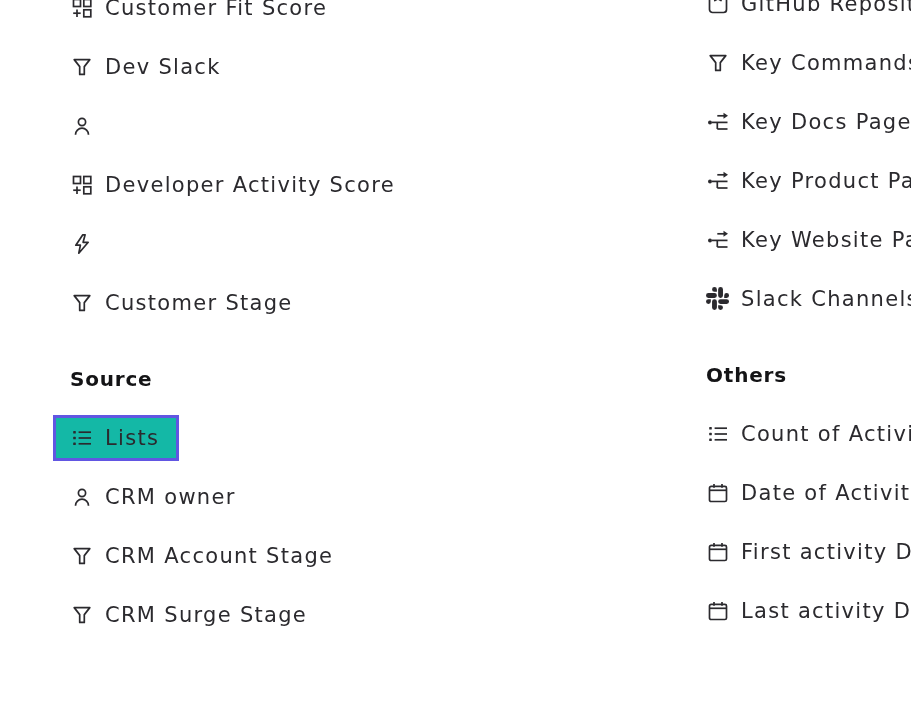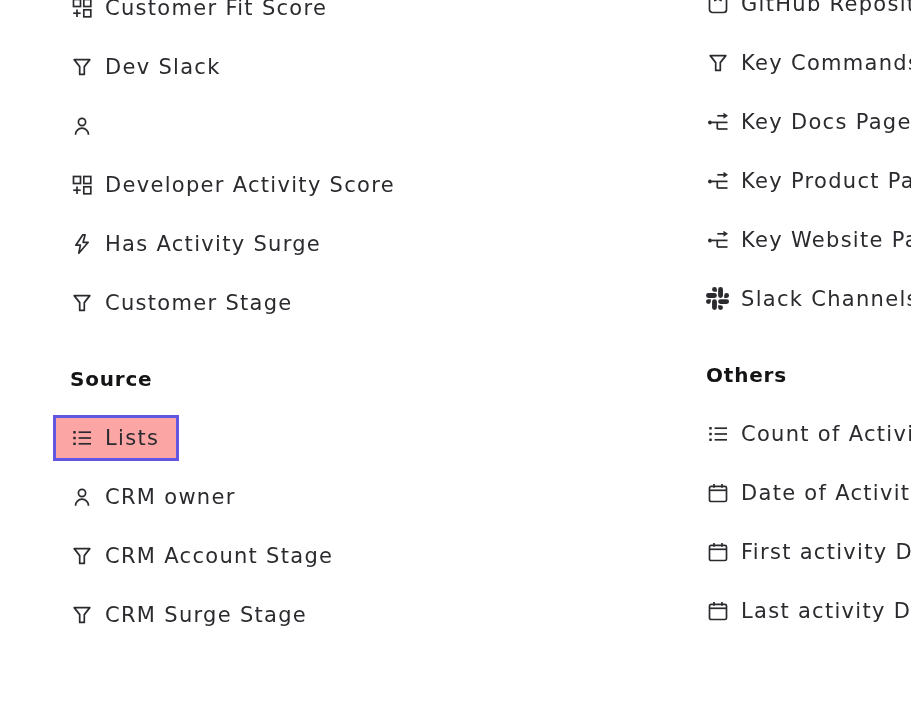--- a/index.html
+++ b/index.html
@@ -41,21 +41,21 @@
     font-weight: bold;
     letter-spacing: 0.8px;
     color: #141416;
     white-space: nowrap;
   }
   .sel-box {
     display: flex; align-items: center;
     border: 3px solid #6156e2;
     margin-left: -17px;
     padding: 8px 17px 8px 14px;
-    background: #fca5a5;
+    background: #14b8a6;
   }
   .stroke { fill: none; stroke: currentColor; stroke-width: 1.7; }
   .fill   { fill: currentColor; stroke: none; }
 </style>
 </head>
 <body>
 
 <svg width="0" height="0" style="position:absolute">
   <defs>
     <g id="ic-score">
@@ -149,21 +149,20 @@
       </span>
     <span class="label">Developer Activity Score</span>
   </div>
 
   <div class="row">
     <span class="icon">
         <svg viewBox="0 0 24 24">
           <use href="#ic-bolt"></use>
         </svg>
       </span>
-    <span class="label">Has Activity Surge</span>
   </div>
 
   <div class="row">
     <span class="icon">
         <svg viewBox="0 0 24 24">
           <use href="#ic-funnel"></use>
         </svg>
       </span>
     <span class="label">Customer Stage</span>
   </div>

